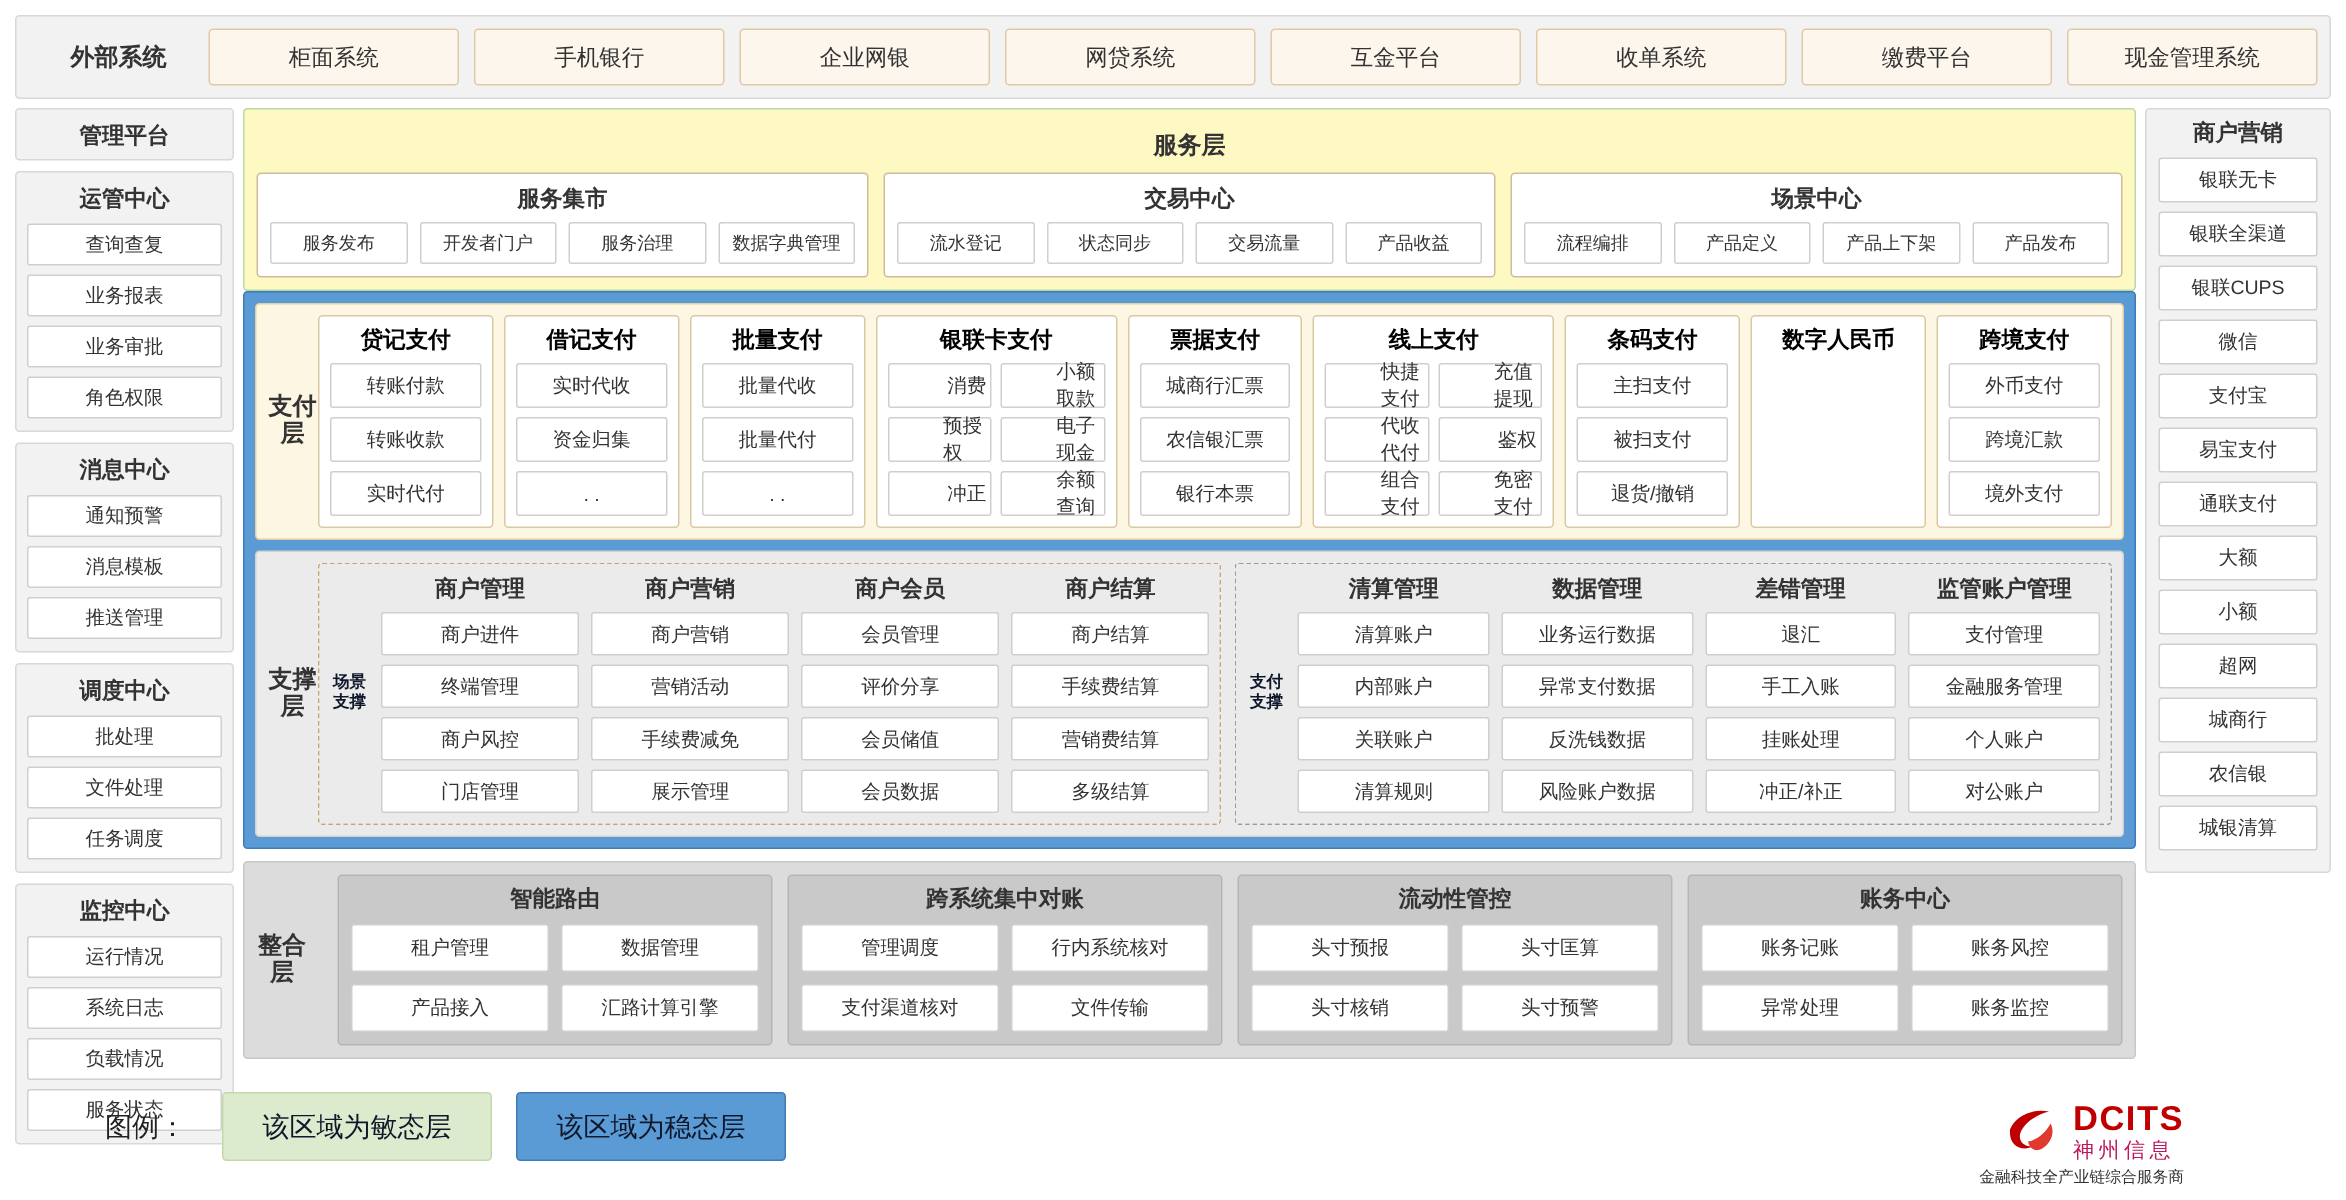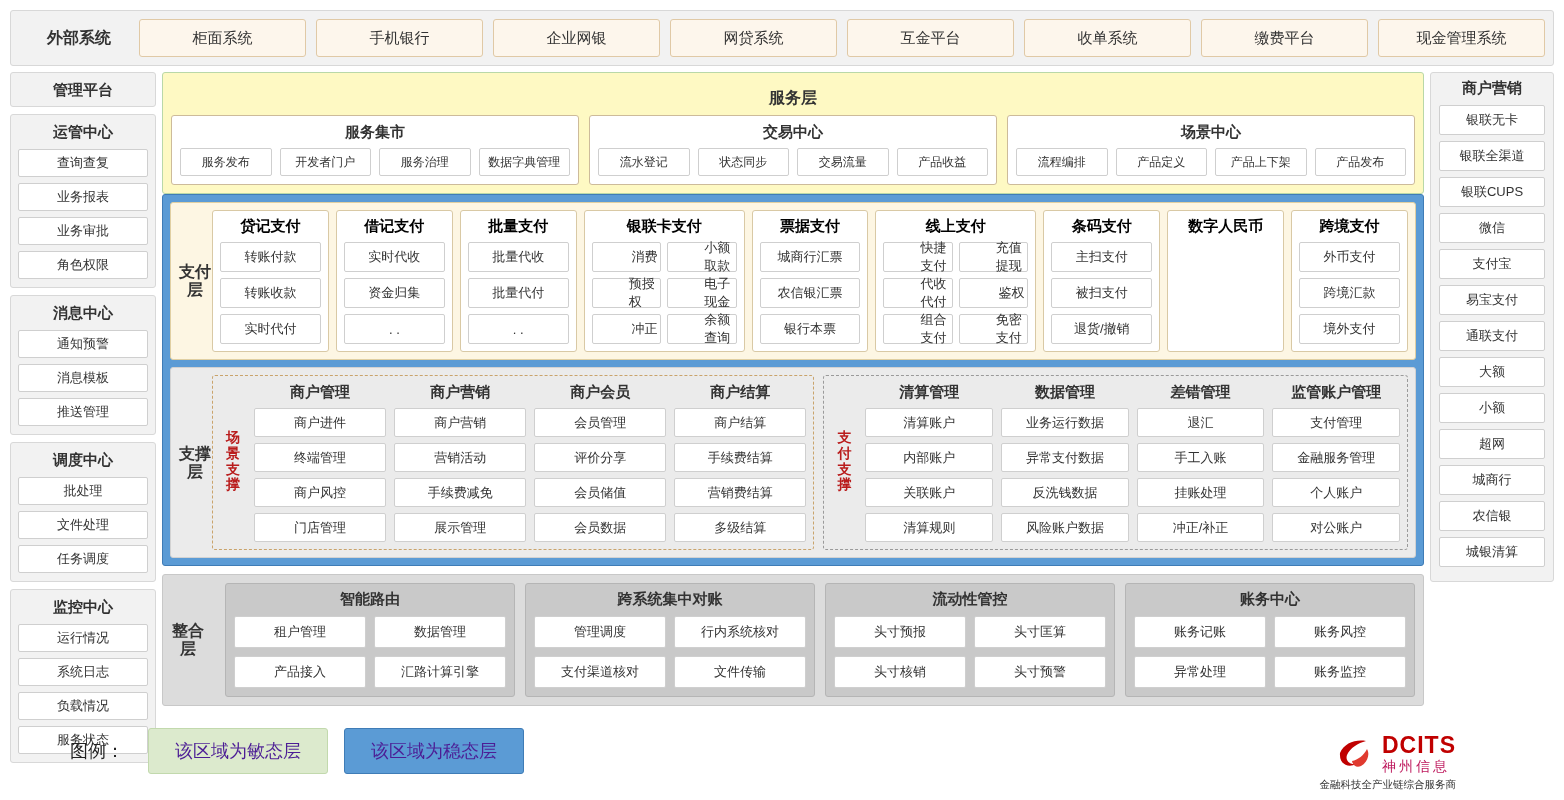--- a/index.html
+++ b/index.html
@@ -109,21 +109,21 @@
   .sup-wrap{flex:1;display:flex;gap:9px;}
   .dashed-box{
     border:1px dashed #c9a36b;border-radius:3px;padding:5px 7px 7px;display:flex;align-items:stretch;gap:8px;
     flex:1.32;background:transparent;
   }
   .dashed-box-grey{
     border:1px dashed #9a9a9a;border-radius:3px;padding:5px 7px 7px;display:flex;align-items:stretch;gap:8px;
     flex:1.28;background:transparent;
   }
   .sub-vlabel{
-    flex:0 0 26px;display:flex;align-items:center;justify-content:center;font-weight:bold;font-size:14px;color:#b91c1c;
+    flex:0 0 26px;display:flex;align-items:center;justify-content:center;font-weight:bold;font-size:11px;color:#0f172a;
     line-height:1.12;text-align:center;
   }
   .sup-cols{flex:1;display:flex;gap:8px;}
   .sup-col{flex:1;display:flex;flex-direction:column;}
   .sup-col-title{text-align:center;font-weight:bold;font-size:15px;color:#333;margin:2px 0 6px;white-space:nowrap;}
   .sup-col .cell{height:27px;margin-bottom:6px;}
   .sup-col .cell:last-child{margin-bottom:0;}
 
   
   .integ-layer{
@@ -137,21 +137,21 @@
   .integ-title{text-align:center;font-weight:bold;font-size:15px;color:#333;margin:3px 0 7px;}
   .integ-grid{display:grid;grid-template-columns:1fr 1fr;gap:8px;}
   .integ-grid .cell{height:30px;margin-bottom:0;font-size:13px;}
 
   
   .legend{
     position:absolute;left:70px;top:728px;display:flex;align-items:center;gap:16px;
   }
   .legend-label{font-size:18px;color:#222;font-weight:normal;margin-right:8px;}
   .legend-box{
-    height:44px;display:flex;align-items:center;justify-content:center;font-size:18px;color:#4c1d95;border-radius:3px;
+    height:44px;display:flex;align-items:center;justify-content:center;font-size:18px;color:#0f172a;border-radius:3px;
     padding:0 26px;
   }
   .legend-green{background:#dceacd;border:1px solid #c2d9ad;}
   .legend-blue{background:#5b9bd5;border:1px solid #3f7cb6;}
 
   
   .logo{
     position:absolute;right:8px;bottom:8px;width:186px;text-align:right;
   }
   .logo-main{display:flex;align-items:center;justify-content:flex-end;gap:6px;}

